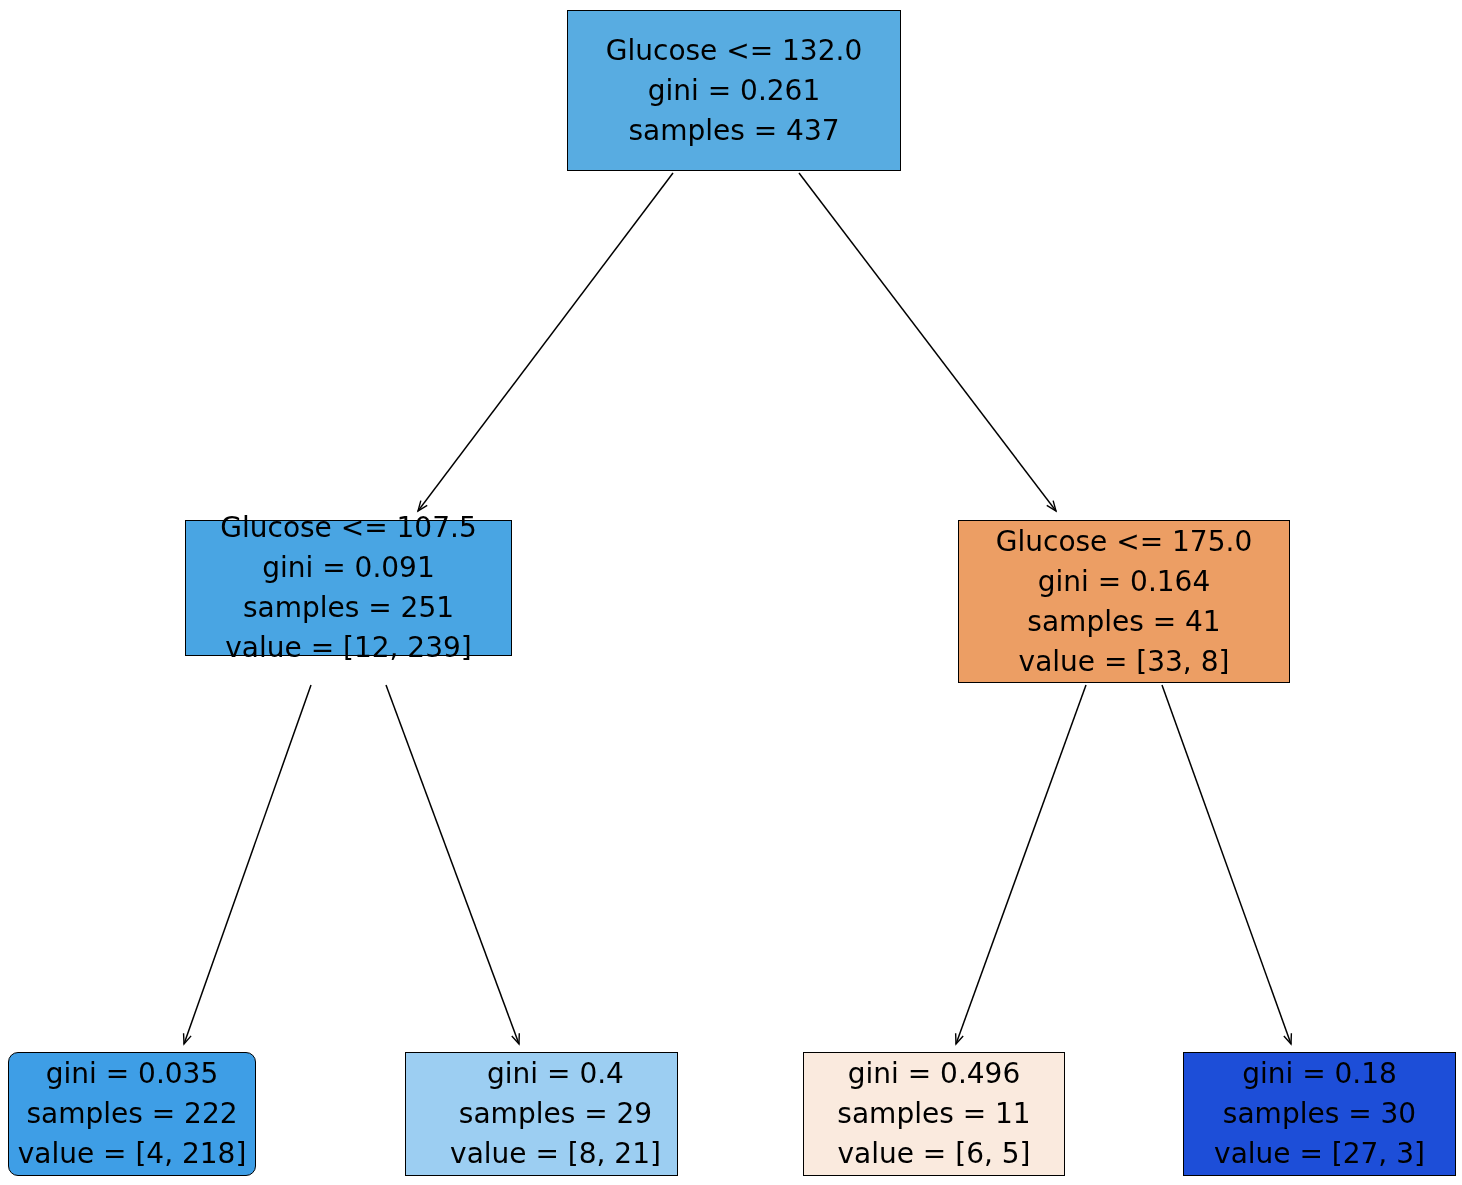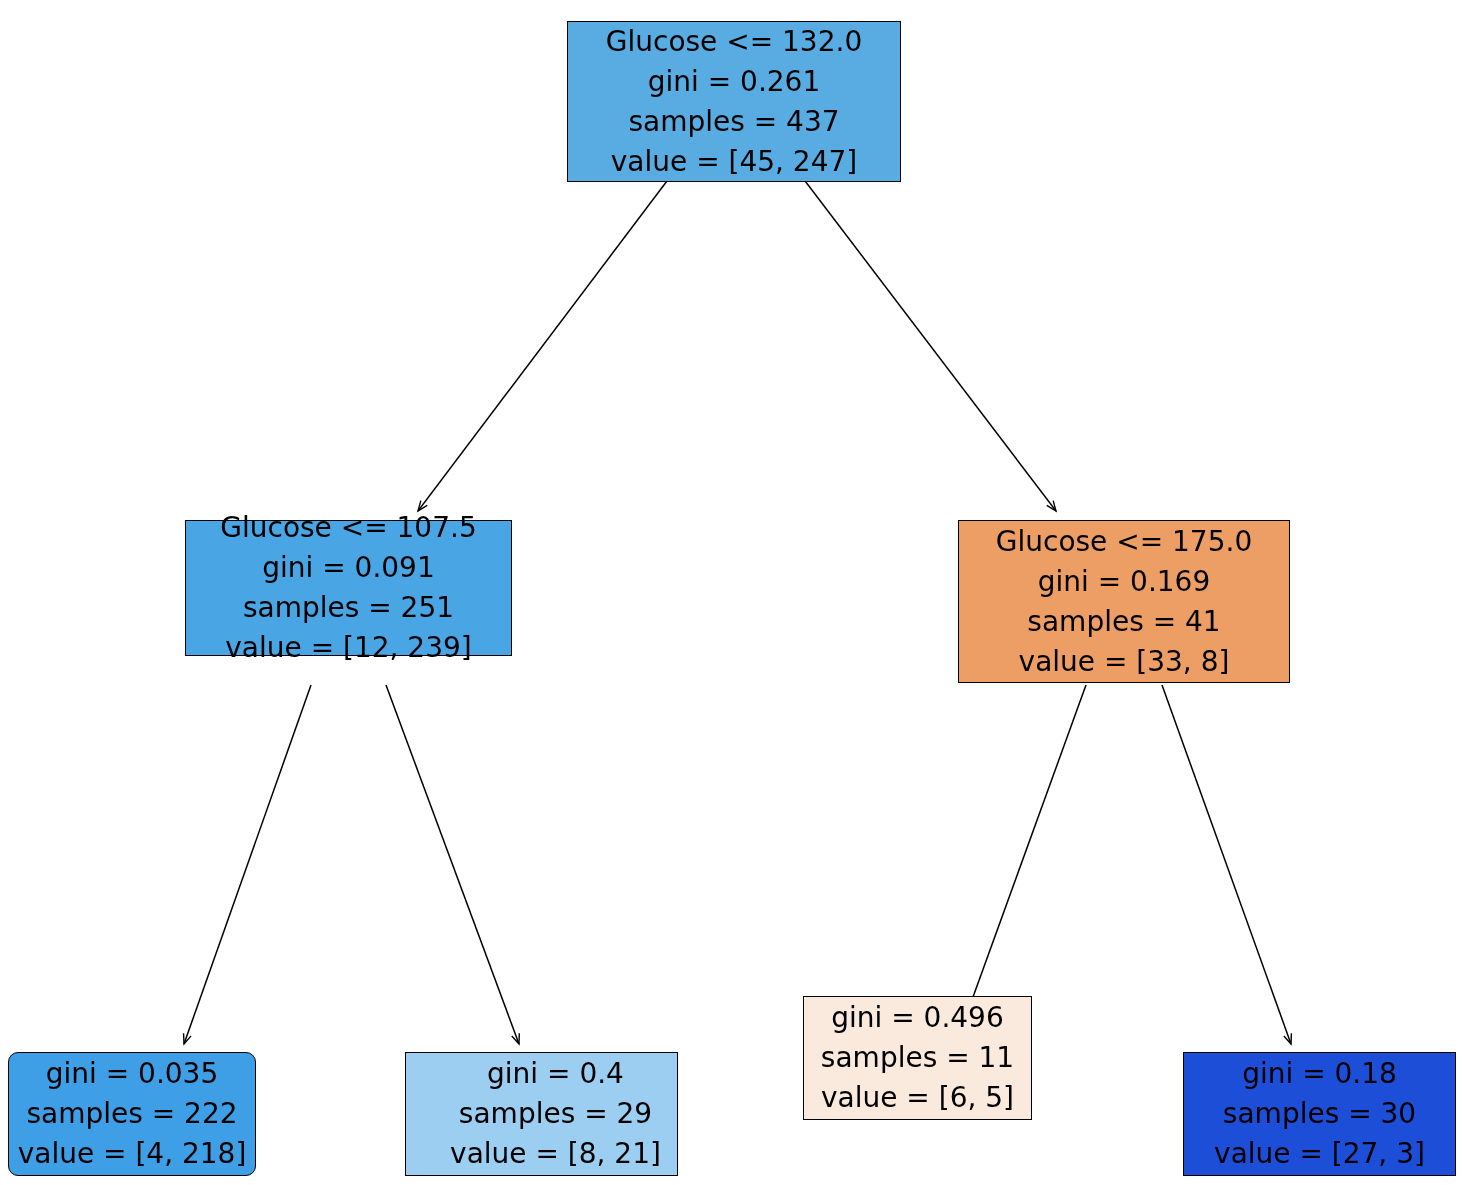--- a/index.html
+++ b/index.html
@@ -33,26 +33,26 @@
     align-items: center;
     text-align: center;
     color: #000000;
   }
   .node .line {
     font-size: 28px;
     line-height: 40px;
     white-space: nowrap;
   }
   
-  .node-root          { left: 567px;  top: 21px;   width: 334px; height: 161px; }
+  .node-root          { left: 567px;  top: 10px;   width: 334px; height: 161px; }
   .node-left-internal { left: 185px;  top: 520px;  width: 327px; height: 136px; }
   .node-right-internal{ left: 958px;  top: 520px;  width: 332px; height: 163px; }
   .node-leaf-1        { left: 8px;    top: 1052px; width: 248px; height: 124px; border-radius: 10px; }
   .node-leaf-2        { left: 405px;  top: 1052px; width: 273px; height: 124px; }
-  .node-leaf-3        { left: 803px;  top: 996px; width: 229px; height: 124px; }
+  .node-leaf-3        { left: 803px;  top: 1052px; width: 262px; height: 124px; }
   .node-leaf-4        { left: 1183px; top: 1052px; width: 273px; height: 124px; }
 </style>
 </head>
 <body>
 
 <div class="canvas">
 
   <svg class="edges-layer" viewBox="0 0 1462 1185" xmlns="http://www.w3.org/2000/svg">
     <defs>
       <marker id="arrowhead" markerWidth="14" markerHeight="12" refX="11" refY="5" orient="auto" markerUnits="userSpaceOnUse">
@@ -64,33 +64,32 @@
     <line x1="311" y1="685" x2="184" y2="1044" stroke="#000000" stroke-width="1.5" marker-end="url(#arrowhead)"></line>
     <line x1="386" y1="685" x2="519" y2="1044" stroke="#000000" stroke-width="1.5" marker-end="url(#arrowhead)"></line>
     <line x1="1086" y1="685" x2="956" y2="1044" stroke="#000000" stroke-width="1.5" marker-end="url(#arrowhead)"></line>
     <line x1="1162" y1="685" x2="1291" y2="1044" stroke="#000000" stroke-width="1.5" marker-end="url(#arrowhead)"></line>
   </svg>
 
   <div class="node node-root" style="background-color: rgb(88, 172, 225);">
     <div class="line">Glucose &lt;= 132.0</div>
     <div class="line">gini = 0.261</div>
     <div class="line">samples = 437</div>
-    <div class="line">value = [45, 247]</div>
   </div>
 
   <div class="node node-left-internal" style="background-color: rgb(73, 165, 227);">
     <div class="line">Glucose &lt;= 107.5</div>
     <div class="line">gini = 0.091</div>
     <div class="line">samples = 251</div>
     <div class="line">value = [12, 239]</div>
   </div>
 
   <div class="node node-right-internal" style="background-color: rgb(236, 158, 100);">
     <div class="line">Glucose &lt;= 175.0</div>
-    <div class="line">gini = 0.169</div>
+    <div class="line">gini = 0.164</div>
     <div class="line">samples = 41</div>
     <div class="line">value = [33, 8]</div>
   </div>
 
   <div class="node node-leaf-1" style="background-color: rgb(62, 158, 230);">
     <div class="line">gini = 0.035</div>
     <div class="line">samples = 222</div>
     <div class="line">value = [4, 218]</div>
   </div>
 

